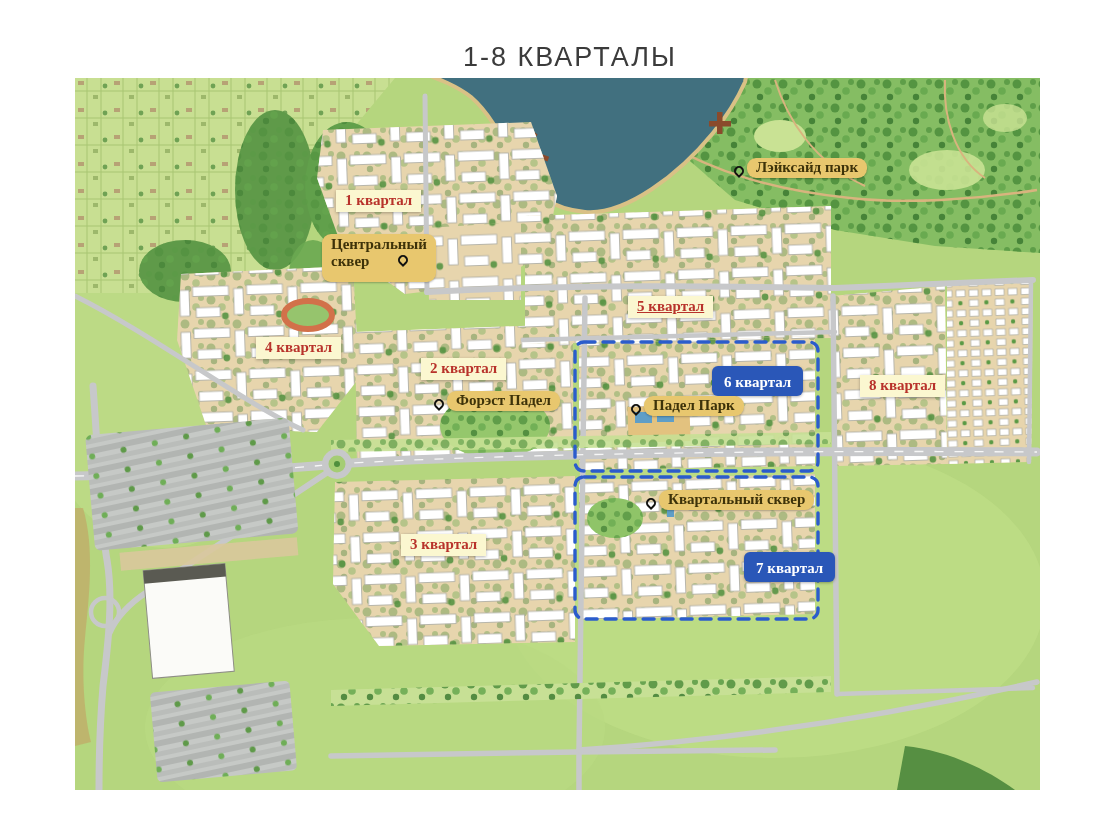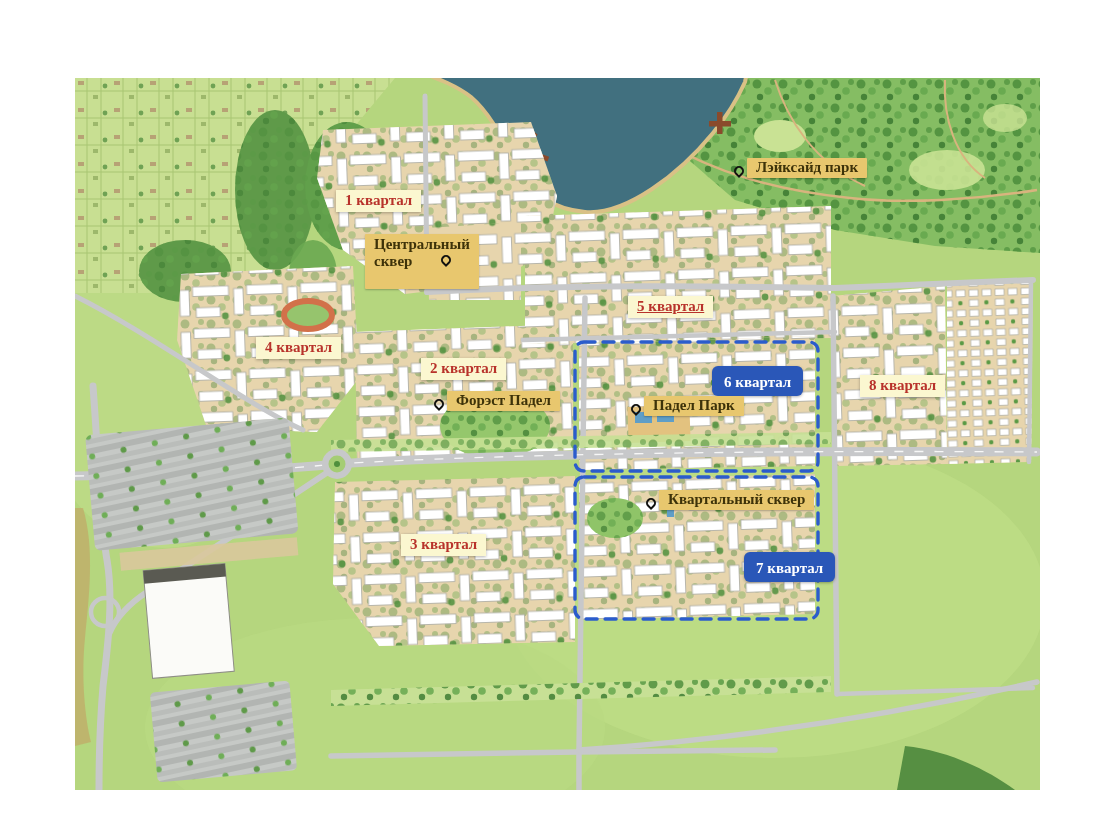--- a/index.html
+++ b/index.html
@@ -19,32 +19,33 @@
   
   #map{position:absolute;left:75px;top:78px;width:965px;height:712px;}
   #map svg{position:absolute;left:0;top:0;}
   .qlabel{position:absolute;font:700 15px "Liberation Serif",serif;white-space:nowrap;
           padding:2px 9px 3px;border-radius:0;box-shadow:0 1px 3px rgba(0,0,0,.3);z-index:5;}
   .qlabel.red{background:var(--label-cream-bg,#fbf7d0);color:var(--label-red-text,#b8322b);}
   .qlabel.blue{background:var(--label-blue-bg,#2a57b8);color:#ffffff;
                padding:8px 12px 5px;border-radius:6px;}
   .plabel{position:absolute;font:700 15px "Liberation Serif",serif;white-space:nowrap;
           background:var(--place-label-bg,#e8c76e);color:var(--place-label-text,#3d3209);
-          padding:1px 9px 2px;border-radius:1px;box-shadow:0 1px 2px rgba(0,0,0,.25);z-index:5;}
+          padding:1px 9px 2px;border-radius:9px;box-shadow:0 1px 2px rgba(0,0,0,.25);z-index:5;}
   .pin{position:absolute;width:10px;height:10px;border:2.6px solid #121210;
        border-radius:50% 50% 50% 0;transform:rotate(-45deg);box-sizing:border-box;}
   .pin.left{left:-13px;bottom:2px;}
-  #label-central-square{white-space:normal;width:96px;line-height:1.12;padding:2px 9px 19px;margin-left:43px;}
+  #label-central-square{white-space:normal;width:96px;line-height:1.12;padding:2px 9px 12px;}
   #label-central-square .pin{left:76px;top:21px;}
 </style>
 </head>
 <body>
 
 <div id="page">
 
+  <h1 id="title">1-8 КВАРТАЛЫ</h1>
 
 
   <div id="map">
 
     <svg width="965" height="712" viewBox="0 0 965 712">
       <defs>
         <pattern id="trees" width="26" height="24" patternUnits="userSpaceOnUse">
           <circle cx="6" cy="6" r="4.5" fill="#4f8f3d"></circle>
           <circle cx="17" cy="13" r="3.8" fill="#66a84e"></circle>
           <circle cx="9" cy="19" r="3.2" fill="#3f7d33"></circle>

